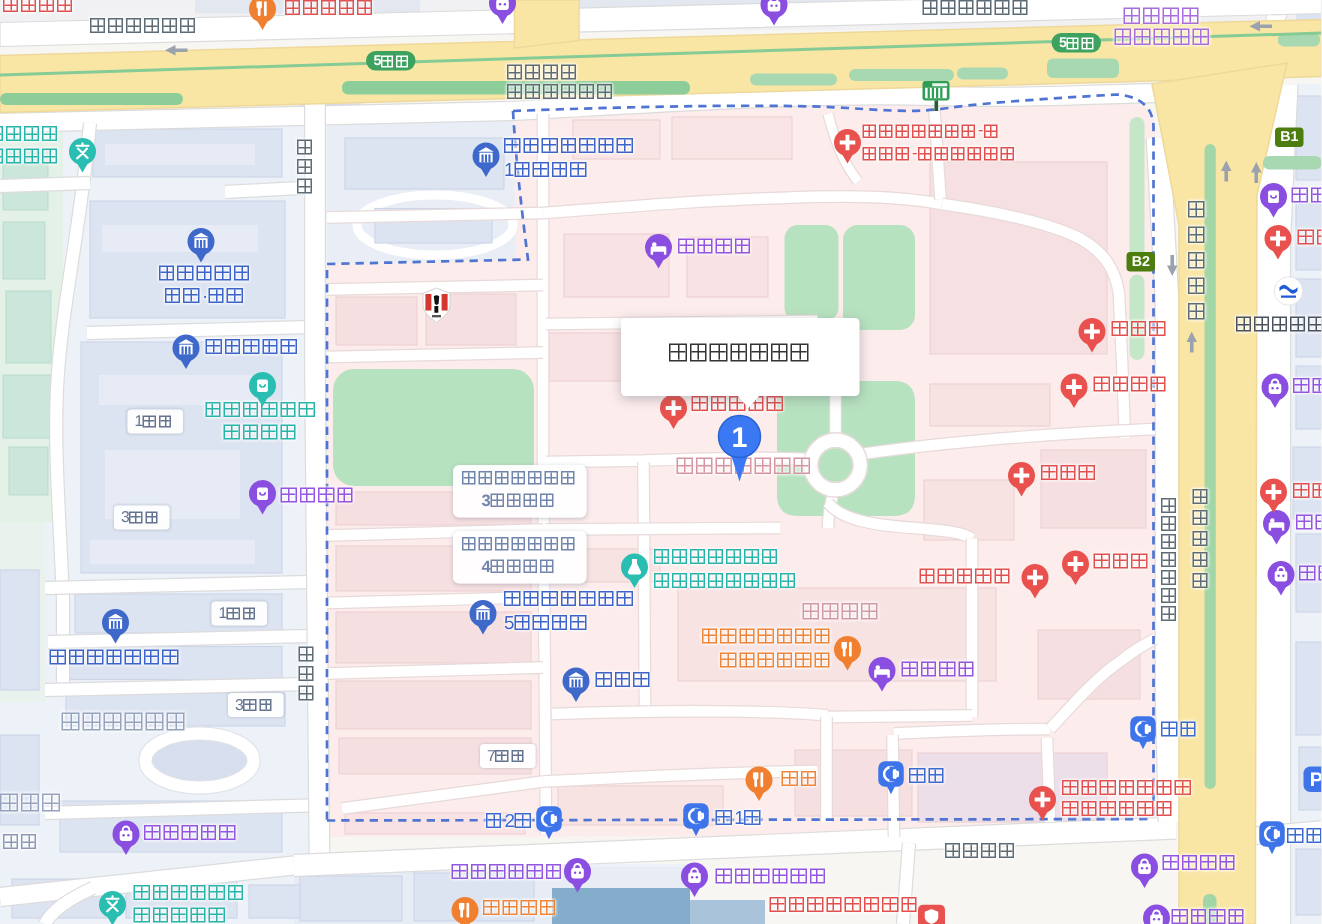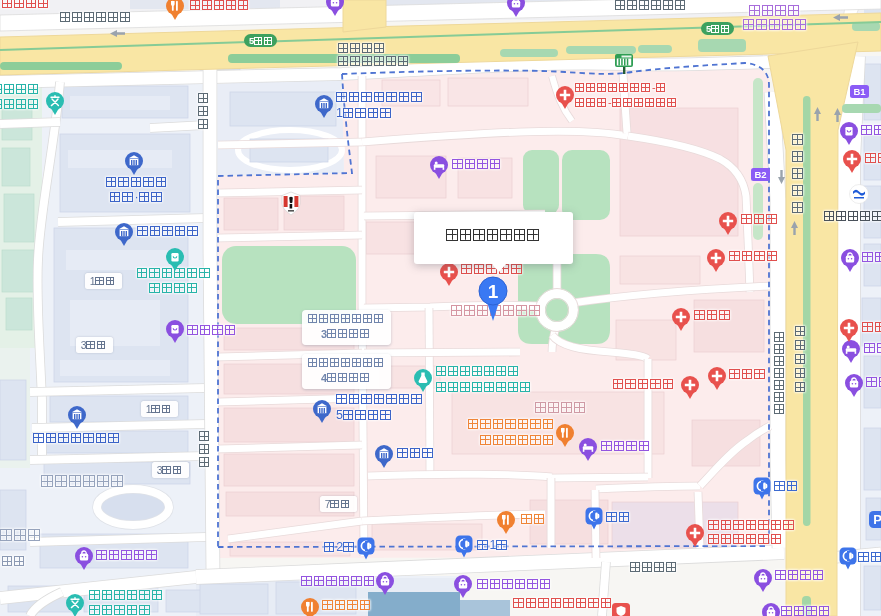--- a/index.html
+++ b/index.html
@@ -6,21 +6,21 @@
 .lb{position:absolute;white-space:nowrap;display:flex;align-items:center;z-index:30}
 .halo{filter:drop-shadow(0 0 1px rgba(255,255,255,.95)) drop-shadow(0 0 1px rgba(255,255,255,.9))}
 i.z{display:inline-block;border:1px solid currentColor;box-sizing:border-box;margin-right:2px;flex:none;
 background:linear-gradient(currentColor,currentColor) 50% 50%/100% 1px no-repeat,
 linear-gradient(currentColor,currentColor) 50% 50%/1px 100% no-repeat}
 .lb b{font-weight:normal;line-height:1}
 .pin{position:absolute;z-index:40}
 .wbadge{background:rgba(255,255,255,.92);border-radius:2.5px;box-shadow:0 0 2px rgba(120,130,150,.45);z-index:25}
 .wbadge2{position:absolute;background:rgba(255,255,255,.93);border-radius:4px;box-shadow:0 1px 3px rgba(120,130,150,.4);z-index:25;display:flex;flex-direction:column;justify-content:space-evenly}
 .row{display:flex;align-items:center}
-.bbadge{position:absolute;background:#8b5cf6;color:#fff;font-size:9.5px;font-weight:bold;padding:1.5px 3.5px;border-radius:2.5px;z-index:35;line-height:1.1}
+.bbadge{position:absolute;background:#4d7c0f;color:#fff;font-size:9.5px;font-weight:bold;padding:1.5px 3.5px;border-radius:2.5px;z-index:35;line-height:1.1}
 .pbadge{position:absolute;background:#3f74e8;color:#fff;font-size:13px;font-weight:bold;width:17px;height:17px;border-radius:4.5px;z-index:35;text-align:center;line-height:17px}
 .line5{position:absolute;background:#3da15f;color:#fff;height:13px;border-radius:6.5px;padding:0 5px;display:flex;align-items:center;z-index:35}
 .line5 i{margin-right:1.5px;border-color:#fff;background:linear-gradient(#fff,#fff) 50% 50%/100% 1px no-repeat,linear-gradient(#fff,#fff) 50% 50%/1px 100% no-repeat}
 #bigbox{position:absolute;left:414px;top:212px;width:159px;height:52px;background:#fff;border-radius:3px;z-index:55;box-shadow:0 2px 8px rgba(90,90,100,.35);color:#333}
 #bigboxtip{position:absolute;left:491px;top:263px;width:0;height:0;border-left:8px solid transparent;border-right:8px solid transparent;border-top:9px solid #fff;z-index:55}
 </style></head><body>
 <div id="wrap">
 <svg id="map" width="881" height="616" viewBox="0 0 881 616">
 <rect width="881" height="616" fill="#f7f6f3"></rect>
 <rect x="0" y="0" width="881" height="20" fill="#f1f1f4"></rect>

